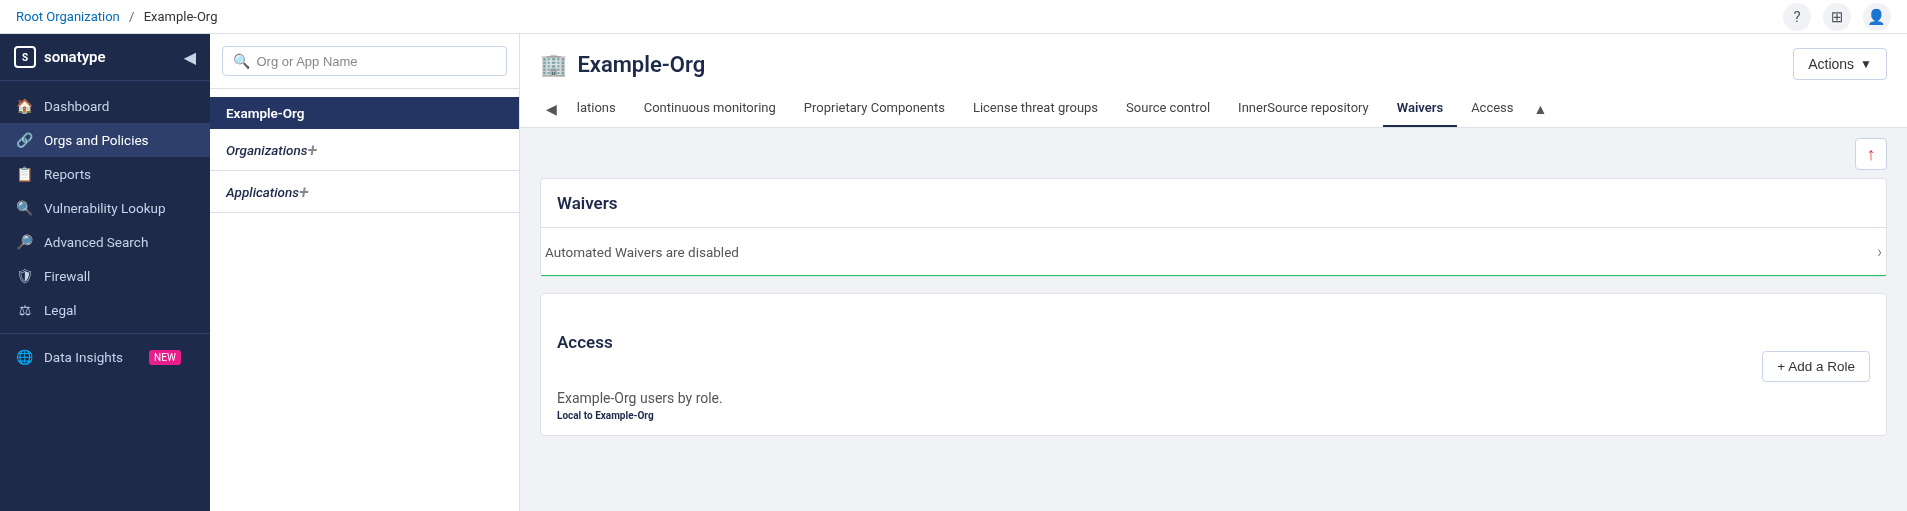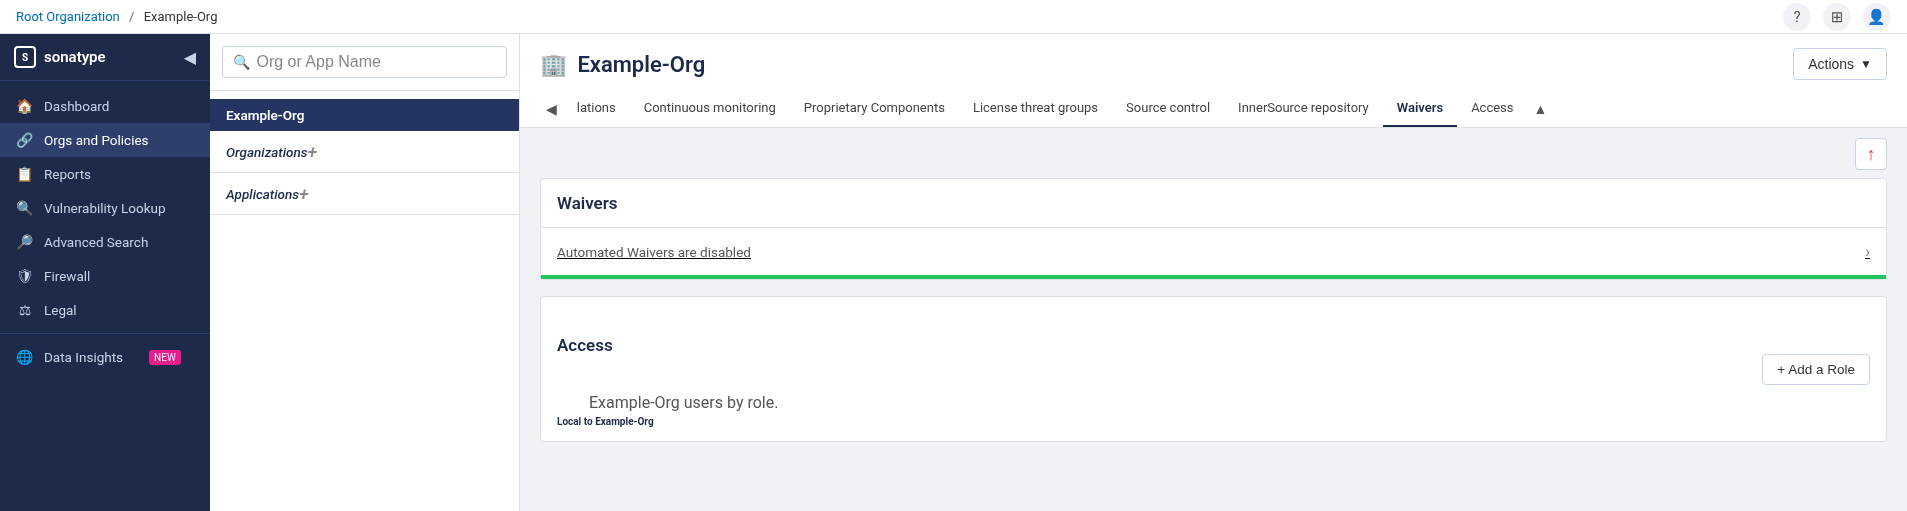--- a/index.html
+++ b/index.html
@@ -145,21 +145,21 @@
       align-items: center;
       border: 1px solid #c8d3e8;
       border-radius: 4px;
       padding: 6px 10px;
       background: #fff;
     }
     .search-input-wrap input {
       border: none;
       outline: none;
       flex: 1;
-      font-size: 16px;
+      font-size: 13px;
       color: #333;
       background: transparent;
     }
     .search-input-wrap input::placeholder { color: #888; }
     .search-icon-char { color: #888; font-size: 14px; margin-right: 6px; }
 
     .tree-area {
       flex: 1;
       overflow-y: auto;
       padding: 8px 0;
@@ -306,23 +306,22 @@
     }
     .section-title {
       font-size: 17px;
       font-weight: 600;
       color: #1e2a4a;
     }
     .section-row {
       display: flex;
       align-items: center;
       justify-content: space-between;
-      padding: 14px 16px;
-      border-bottom: 4px solid #22c55e;
-      text-decoration: underline;
+      padding: 14px 4px;
+      border-bottom: 1px solid #22c55e;
     }
     .section-row-text {
       color: #555;
       font-size: 13.5px;
     }
     .row-arrow {
       color: #888;
       font-size: 16px;
     }
     .add-role-btn {
@@ -341,24 +340,23 @@
     .access-section {
       padding: 14px 16px;
     }
     .access-section-title {
       font-size: 17px;
       font-weight: 600;
       color: #1e2a4a;
       margin-bottom: 6px;
     }
     .access-subtitle {
-      font-size: 16px;
+      font-size: 14px;
       color: #555;
       margin-bottom: 4px;
-      margin-left: 32px;
     }
     .access-local {
       font-size: 10px;
       font-weight: 700;
       color: #1e2a4a;
     }
   </style>
 </head>
 <body>
 

